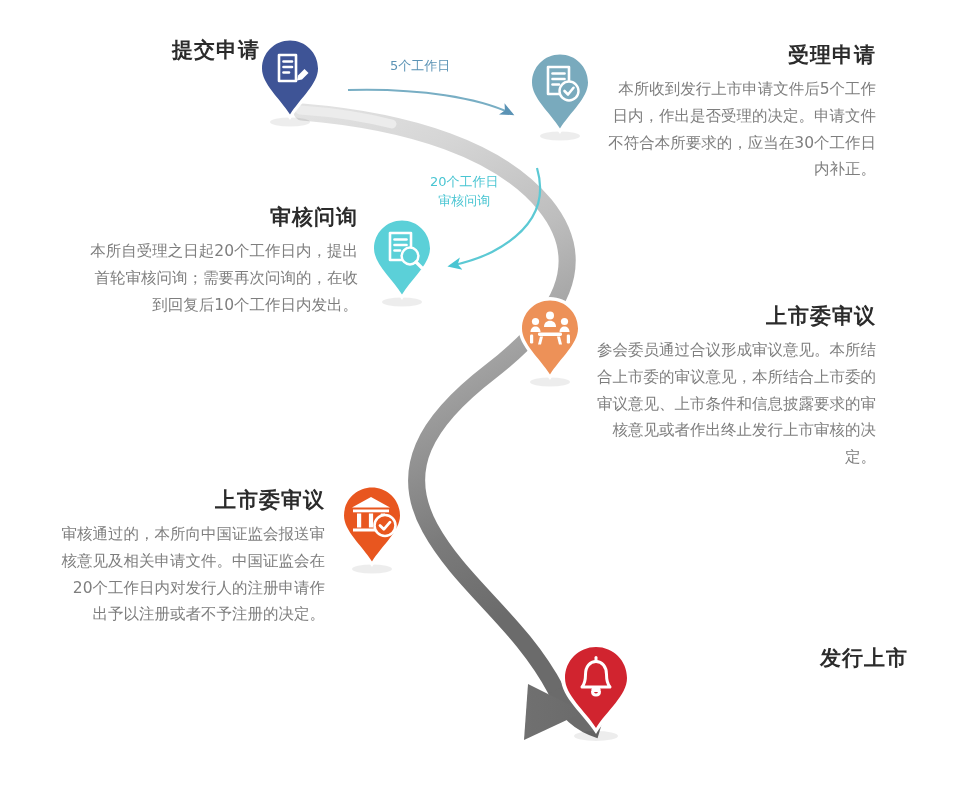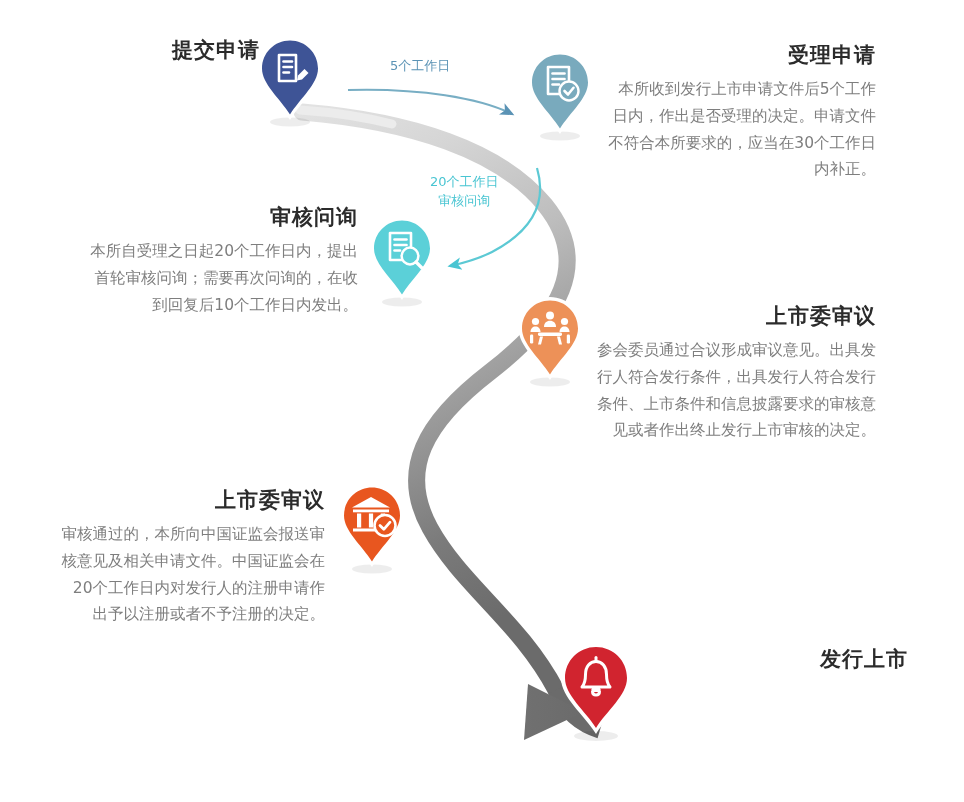--- a/index.html
+++ b/index.html
@@ -216,21 +216,21 @@
           <rect x="24" y="38.5" width="24" height="3.4" rx="1.4"></rect>
           <path d="M26 42.5 L24 50.5 L27 50.5 L29 42.5 Z"></path>
           <path d="M46 42.5 L48 50.5 L45 50.5 L43 42.5 Z"></path>
           <rect x="16" y="40.5" width="3.2" height="9" rx="1.2"></rect>
           <rect x="52.8" y="40.5" width="3.2" height="9" rx="1.2"></rect>
         </g>
       </svg>
     </div>
     <div class="step-text align-left" style="left:592px; top:303px; width:284px;">
       <div class="step-title">上市委审议</div>
-      <div class="step-desc">参会委员通过合议形成审议意见。出具发行人符合发行条件，出具发行人符合发行条件、上市条件和信息披露要求的审核意见或者作出终止发行上市审核的决定。</div>
+      <div class="step-desc">参会委员通过合议形成审议意见。本所结合上市委的审议意见，本所结合上市委的审议意见、上市条件和信息披露要求的审核意见或者作出终止发行上市审核的决定。</div>
     </div>
   </div>
 
   <div class="step" style="left:0px; top:0px;">
     <div class="step-text align-right" style="left:60px; top:487px; width:265px;">
       <div class="step-title">上市委审议</div>
       <div class="step-desc">审核通过的，本所向中国证监会报送审核意见及相关申请文件。中国证监会在20个工作日内对发行人的注册申请作出予以注册或者不予注册的决定。</div>
     </div>
     <div class="marker" style="left:336px; top:481px;">
       <svg width="72" height="96" viewBox="0 0 72 96">
@@ -258,18 +258,18 @@
         <path d="M40 3 C20.5 3, 5 18.5, 5 38 C5 57.5, 28 74.5, 40 94 C52 74.5, 75 57.5, 75 38 C75 18.5, 59.5 3, 40 3 Z" fill="#ffffff"></path>
         <path d="M40 7 C22.7 7, 9 20.7, 9 38 C9 55.3, 29 70.5, 40 88 C51 70.5, 71 55.3, 71 38 C71 20.7, 57.3 7, 40 7 Z" fill="#d1242f"></path>
         <g fill="none" stroke="#ffffff" stroke-width="3" stroke-linecap="round" stroke-linejoin="round">
           <path d="M26 47 C26 47, 29.5 43, 29.5 34.5 C29.5 26.5, 34 21.5, 40 21.5 C46 21.5, 50.5 26.5, 50.5 34.5 C50.5 43, 54 47, 54 47 Z"></path>
           <line x1="40" y1="17.5" x2="40" y2="21.5"></line>
           <path d="M36.5 51.5 C36.5 53.6, 38 55, 40 55 C42 55, 43.5 53.6, 43.5 51.5"></path>
         </g>
         <ellipse cx="40" cy="49.5" rx="4.6" ry="2.6" fill="#ffffff"></ellipse>
       </svg>
     </div>
-    <div class="step-text align-left" style="left:660px; top:646px; width:248px;">
+    <div class="step-text align-left" style="left:660px; top:646px; width:248px;font-family:Liberation Mono, monospace;">
       <div class="step-title">发行上市</div>
     </div>
   </div>
 
 </div>
 
 </body></html>

